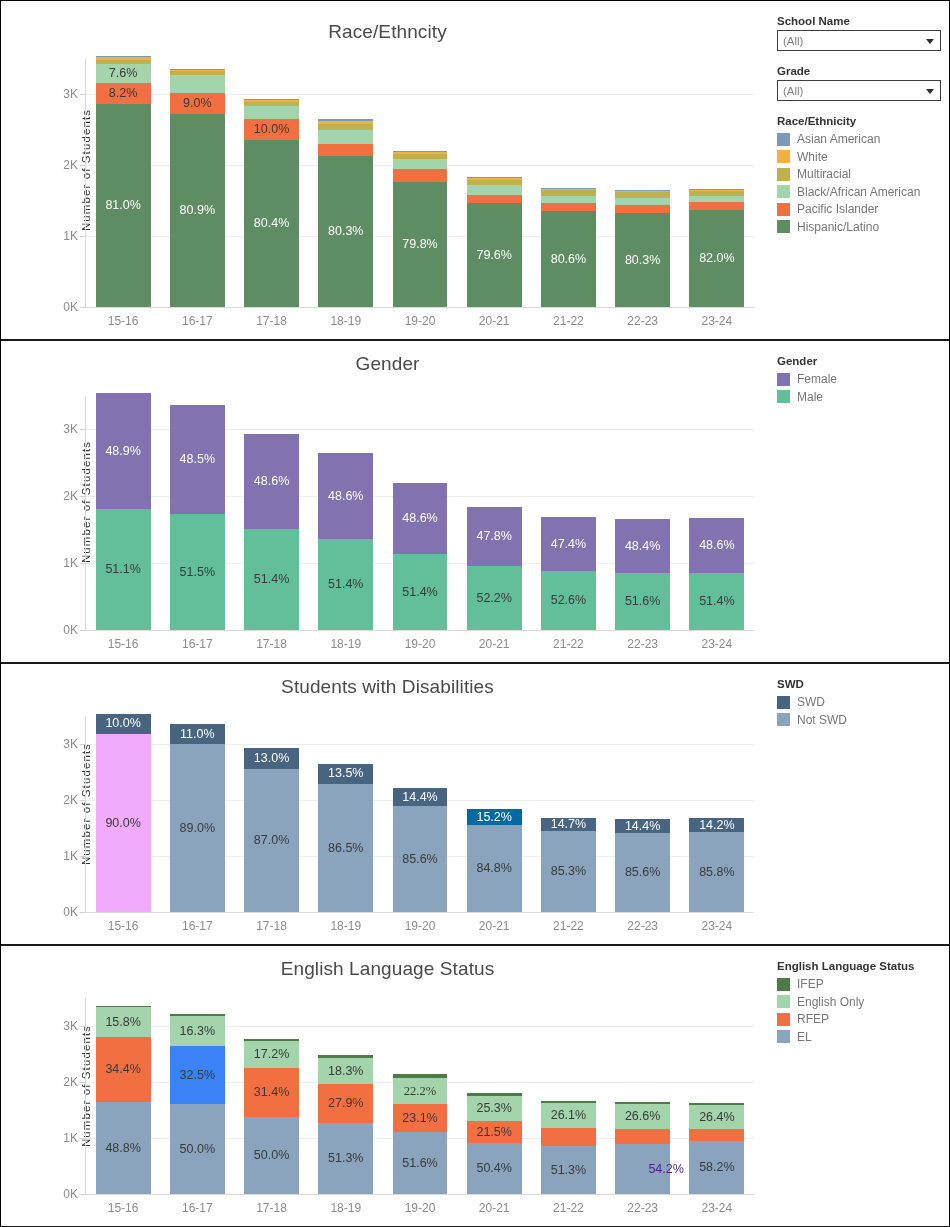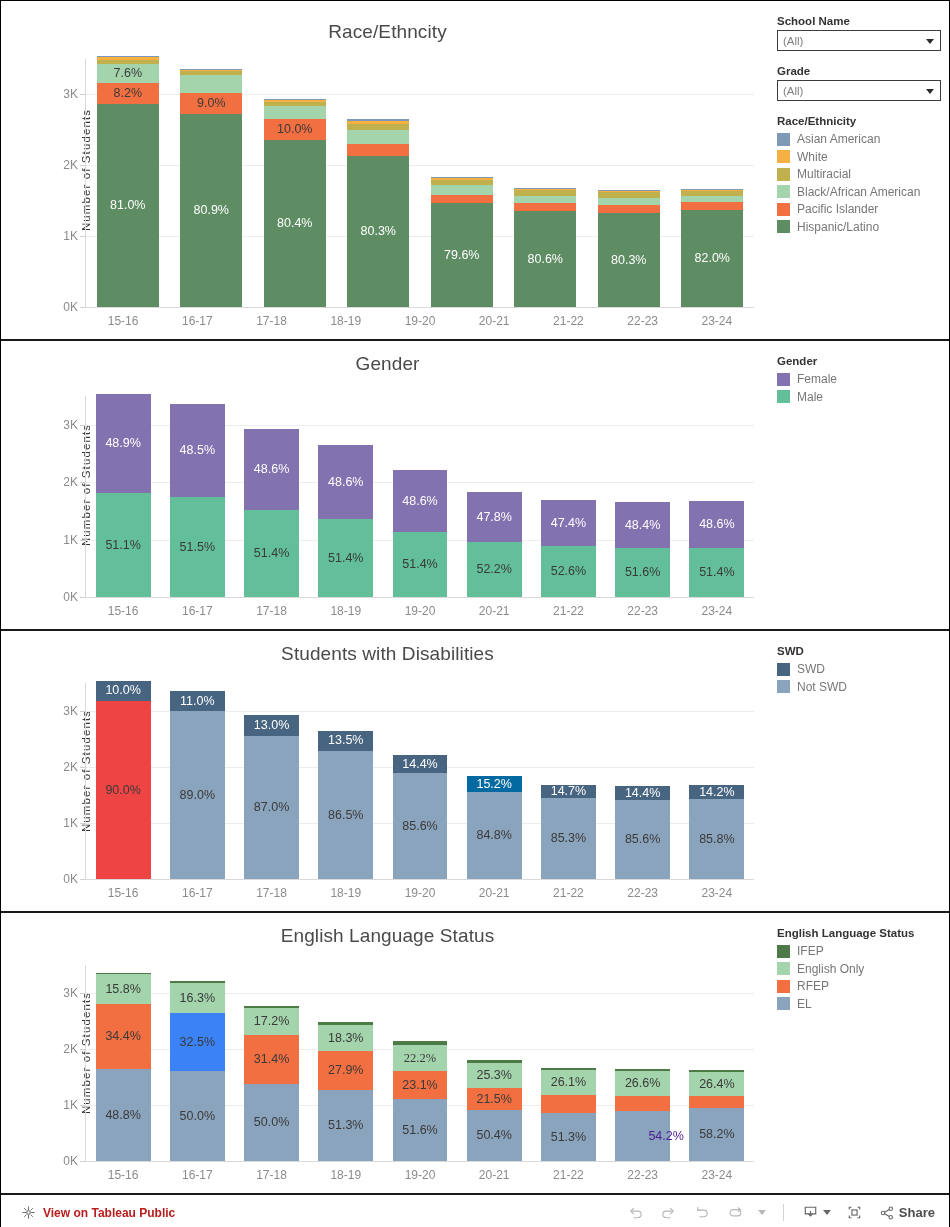--- a/index.html
+++ b/index.html
@@ -19,21 +19,21 @@
   
   .panel {
     position: relative;
     width: 100%;
     border-bottom: 2px solid #1a1a1a;
     background: #fff;
     flex: 0 0 auto;
     overflow: hidden;
   }
   .panel.p1 { height: 340px; }
-  .panel.p2 { height: 290px; }
+  .panel.p2 { height: 323px; }
   .panel.p3 { height: 282px; }
   .panel.p4 { height: 282px; border-bottom: 2px solid #1a1a1a; }
 
   .chart-title {
     position: absolute;
     top: 12px; left: 0; right: 175px;
     text-align: center;
     font-size: 19px;
     font-weight: 400;
     color: #4a4a4a;
@@ -311,20 +311,32 @@
             <div class="bar-slot">
               <div class="bar" style="height: 75.7429%;">
                 <div class="seg" style="background: rgb(95, 141, 99); height: 80.3%;">
                   <span class="seg-label" style="color: rgb(255, 255, 255);">80.3%</span>
                 </div>
                 <div class="seg" style="background: rgb(242, 111, 65); height: 6.6%;"></div>
                 <div class="seg" style="background: rgb(163, 212, 172); height: 7.4%;"></div>
                 <div class="seg" style="background: rgb(192, 176, 78); height: 3.2%;"></div>
                 <div class="seg" style="background: rgb(244, 176, 66); height: 1.6%;"></div>
                 <div class="seg" style="background: rgb(125, 153, 181); height: 0.9%;"></div>
+              </div>
+            </div>
+            <div class="bar-slot">
+              <div class="bar" style="height: 63.0286%;">
+                <div class="seg" style="background: rgb(95, 141, 99); height: 79.8%;">
+                  <span class="seg-label" style="color: rgb(255, 255, 255);">79.8%</span>
+                </div>
+                <div class="seg" style="background: rgb(242, 111, 65); height: 8.8%;"></div>
+                <div class="seg" style="background: rgb(163, 212, 172); height: 6%;"></div>
+                <div class="seg" style="background: rgb(192, 176, 78); height: 3%;"></div>
+                <div class="seg" style="background: rgb(244, 176, 66); height: 1.6%;"></div>
+                <div class="seg" style="background: rgb(125, 153, 181); height: 0.8%;"></div>
               </div>
             </div>
             <div class="bar-slot">
               <div class="bar" style="height: 52.4571%;">
                 <div class="seg" style="background: rgb(95, 141, 99); height: 79.6%;">
                   <span class="seg-label" style="color: rgb(255, 255, 255);">79.6%</span>
                 </div>
                 <div class="seg" style="background: rgb(242, 111, 65); height: 6.5%;"></div>
                 <div class="seg" style="background: rgb(163, 212, 172); height: 7.6%;"></div>
                 <div class="seg" style="background: rgb(192, 176, 78); height: 3.8%;"></div>
@@ -571,21 +583,21 @@
           <div class="ytick" style="top: 100%;">0K<span class="dash"></span></div>
           <div class="gridline" style="top: 71.4286%;"></div>
           <div class="ytick" style="top: 71.4286%;">1K<span class="dash"></span></div>
           <div class="gridline" style="top: 42.8571%;"></div>
           <div class="ytick" style="top: 42.8571%;">2K<span class="dash"></span></div>
           <div class="gridline" style="top: 14.2857%;"></div>
           <div class="ytick" style="top: 14.2857%;">3K<span class="dash"></span></div>
           <div class="bars">
             <div class="bar-slot">
               <div class="bar" style="height: 101.2%;">
-                <div class="seg" style="background: #ef4444; height: 90%;">
+                <div class="seg" style="background: #f0abfc; height: 90%;">
                   <span class="seg-label" style="color: rgb(58, 58, 58);">90.0%</span>
                 </div>
                 <div class="seg" style="background: rgb(71, 100, 128); height: 10%;">
                   <span class="seg-label" style="color: rgb(255, 255, 255);">10.0%</span>
                 </div>
               </div>
             </div>
             <div class="bar-slot">
               <div class="bar" style="height: 96.1429%;">
                 <div class="seg" style="background: rgb(139, 164, 189); height: 89%;">

